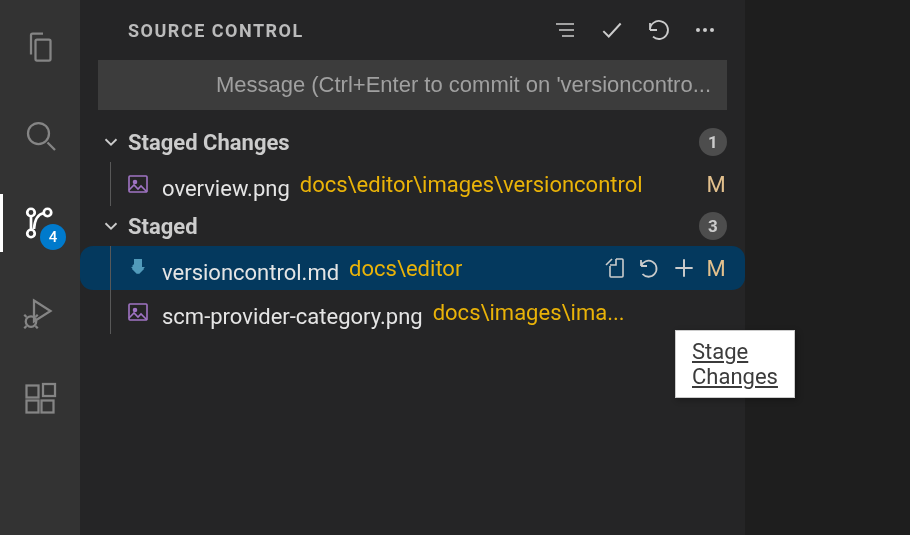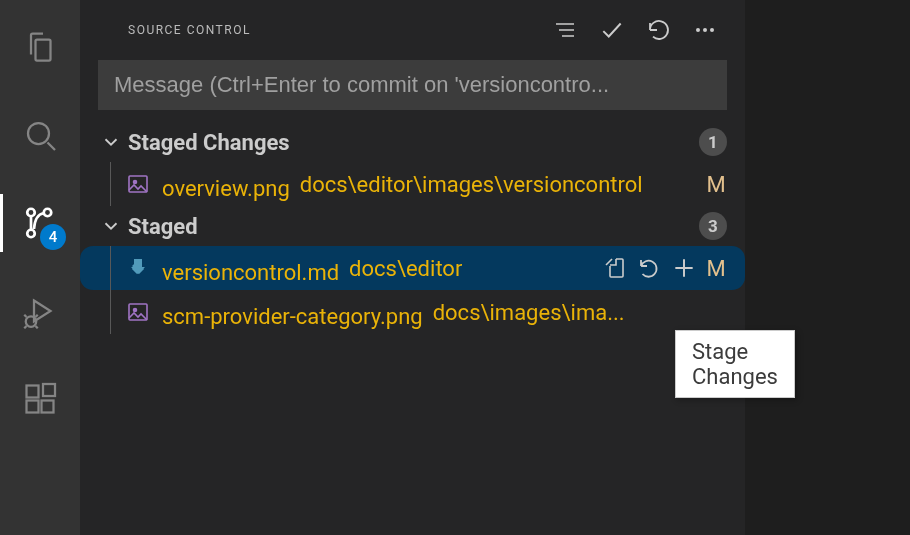--- a/index.html
+++ b/index.html
@@ -67,23 +67,23 @@
     }
     .panel-header {
       height: 60px;
       display: flex;
       align-items: center;
       padding: 0 28px 0 48px;
       justify-content: space-between;
     }
     .panel-title {
       color: #bbbbbb;
-      font-size: 12px;
+      font-size: 18px;
       letter-spacing: 1.5px;
-      font-weight: 400;
+      font-weight: 700;
     }
     .panel-actions {
       display: flex;
       gap: 22px;
       align-items: center;
     }
     .panel-actions .action-icon {
       color: #cccccc;
       cursor: pointer;
       display: flex;
@@ -96,20 +96,21 @@
       width: 100%;
       background: #3c3c3c;
       border: none;
       color: #a0a0a0;
       font-size: 22px;
       padding: 12px 16px;
       outline: none;
       white-space: nowrap;
       overflow: hidden;
       text-overflow: ellipsis;
+      text-align: right;
     }
     .commit-input::placeholder {
       color: #a0a0a0;
     }
     .tree {
       margin-top: 12px;
     }
     .group-header {
       display: flex;
       align-items: center;
@@ -163,21 +164,21 @@
     }
     .file-icon {
       margin-left: 14px;
       margin-right: 10px;
       display: flex;
       align-items: center;
       width: 26px;
       flex-shrink: 0;
     }
     .file-name {
-      color: #eab308;
+      color: #e5e5e5;
       margin-right: 10px;
       white-space: nowrap;
       margin-top: 8px;
     }
     .file-path {
       color: #eab308;
       white-space: nowrap;
       overflow: hidden;
       text-overflow: ellipsis;
       flex-shrink: 1;
@@ -208,20 +209,21 @@
     }
     .tooltip {
       position: absolute;
       background: #ffffff;
       color: #3b3b3b;
       font-size: 22px;
       padding: 8px 16px;
       border: 1px solid #cccccc;
       box-shadow: 2px 2px 6px rgba(0,0,0,0.3);
       z-index: 10;
+      text-decoration: underline;
     }
     .right-margin {
       width: 165px;
       background: #1e1e1e;
       flex-shrink: 0;
     }
   </style>
 </head>
 <body>
 

